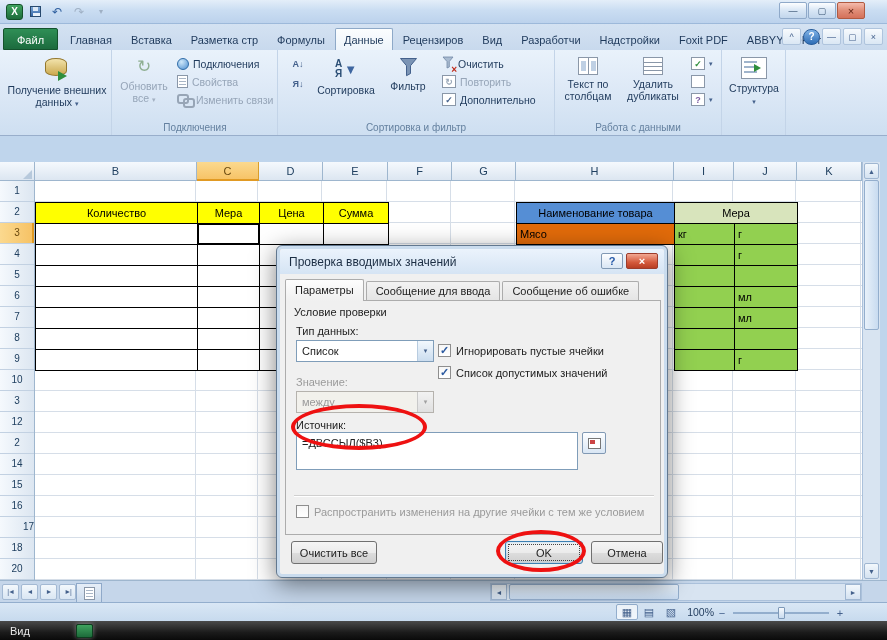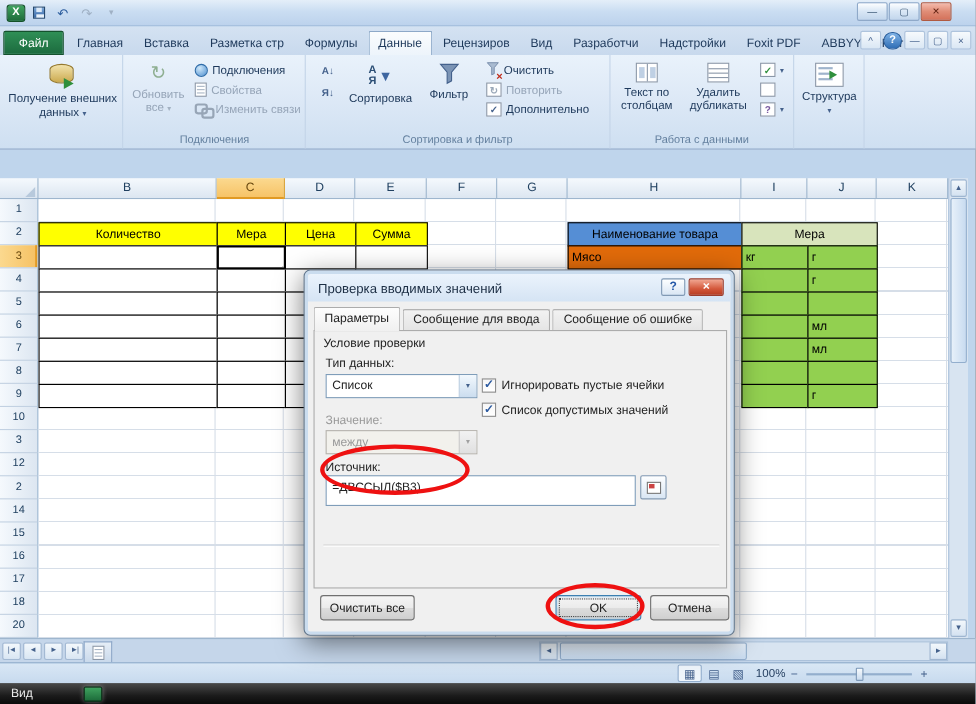--- a/index.html
+++ b/index.html
@@ -134,21 +134,21 @@
 .dtab.active{height:22px;line-height:21px;background:linear-gradient(#FDFDFD,#F0F0F0);position:relative;z-index:5}
 #dpanel{position:absolute;left:8px;top:54px;width:376px;height:235px;border:1px solid #ACACAC;background:#F0F0F0}
 .dlab{position:absolute;font-size:11px;color:#222;white-space:nowrap}
 .gray{color:#9A9A9A}
 .combo{position:absolute;height:22px;background:#FFF;border:1px solid #7F9DB9;display:flex;align-items:center;padding-left:5px;font-size:11px;color:#222}
 .combo .carrow{margin-left:auto;width:16px;height:100%;background:linear-gradient(#F2F8FD,#CBDDEF);border-left:1px solid #B8CCE0;color:#44618C;font-size:7px;display:flex;align-items:center;justify-content:center}
 .combo.disabled{background:#F2F1EC;color:#9A9A9A;border-color:#B5B2AD}
 .combo.disabled .carrow{background:linear-gradient(#F2F2F2,#E0E0E0);color:#A0A0A0;border-left-color:#C9C9C9}
 .chkrow{position:absolute;display:flex;align-items:center;font-size:11px;color:#222;white-space:nowrap}
 .chk{width:13px;height:13px;background:linear-gradient(#F6F6F6,#FFF);border:1px solid #8E8E8E;display:flex;align-items:center;justify-content:center;font-size:11px;line-height:11px;color:#2C5AA0;font-weight:bold;margin-right:5px;flex:0 0 auto}
-#src-input{position:absolute;left:10px;top:131px;width:282px;height:28px;background:#FFF;border:1px solid #7F9DB9;font-size:11px;color:#222;line-height:20px;padding-left:5px}
+#src-input{position:absolute;left:10px;top:131px;width:282px;height:38px;background:#FFF;border:1px solid #7F9DB9;font-size:11px;color:#222;line-height:20px;padding-left:5px}
 #range-btn{position:absolute;left:296px;top:131px;width:24px;height:22px;background:linear-gradient(#FDFEFF,#D9E6F4);border:1px solid #8199B4;border-radius:2px;display:flex;align-items:center;justify-content:center}
 .range-ico{width:13px;height:11px;background:#FFF;border:1px solid #777;position:relative}
 .range-ico:before{content:"";position:absolute;left:1px;top:1px;width:5px;height:4px;background:#C44}
 .dsep{position:absolute;left:8px;top:194px;width:360px;height:2px;border-top:1px solid #D0D0D0;border-bottom:1px solid #FFF}
 .dbtn{position:absolute;top:295px;height:23px;background:linear-gradient(#F5F5F5,#EBEBEB 50%,#DDD 51%,#CFCFCF);border:1px solid #707070;border-radius:3px;font-size:11px;color:#222;display:flex;align-items:center;justify-content:center}
 .dbtn.focus{border-color:#3C7FB1;box-shadow:inset 0 0 3px #A8D2F0;outline:1px dotted #444;outline-offset:-4px}
 
 
 .red-oval{position:absolute;border:4px solid #E11;border-radius:50%;z-index:40;pointer-events:none}
 </style>
@@ -323,21 +323,21 @@
       <div class="rowhdr" style="top: 126px;">7</div>
       <div class="rowhdr" style="top: 147px;">8</div>
       <div class="rowhdr" style="top: 168px;">9</div>
       <div class="rowhdr" style="top: 189px;">10</div>
       <div class="rowhdr" style="top: 210px;">3</div>
       <div class="rowhdr" style="top: 231px;">12</div>
       <div class="rowhdr" style="top: 252px;">2</div>
       <div class="rowhdr" style="top: 273px;">14</div>
       <div class="rowhdr" style="top: 294px;">15</div>
       <div class="rowhdr" style="top: 315px;">16</div>
-      <div class="rowhdr" style="top: 336px;">17</div>
+      <div class="rowhdr" style="top: 336px; text-align: right;">17</div>
       <div class="rowhdr" style="top: 357px;">18</div>
       <div class="rowhdr" style="top: 378px;">20</div>
     </div>
   <div id="gridcanvas">
       <div class="gcol" style="left: 0px; width: 161px;"></div>
       <div class="gcol" style="left: 162px; width: 61px;"></div>
       <div class="gcol" style="left: 224px; width: 63px;"></div>
       <div class="gcol" style="left: 288px; width: 64px;"></div>
       <div class="gcol" style="left: 353px; width: 63px;"></div>
       <div class="gcol" style="left: 417px; width: 63px;"></div>
@@ -466,20 +466,24 @@
       <div class="combo disabled" style="left:10px;top:90px;width:138px">
         <span>между</span>
         <span class="carrow">▾</span>
       </div>
       <div class="dlab" style="left:10px;top:118px">Источник:</div>
       <div id="src-input">=ДВССЫЛ($B3)</div>
       <div id="range-btn">
           <div class="range-ico"></div>
         </div>
       <div class="dsep"></div>
+      <div class="chkrow" style="left:10px;top:204px">
+        <span class="chk"></span>
+        <span class="gray">Распространить изменения на другие ячейки с тем же условием</span>
+      </div>
     </div>
     <div class="dbtn" style="left:14px;width:86px">Очистить все</div>
     <div class="dbtn focus" style="left:228px;width:78px">OK</div>
     <div class="dbtn" style="left:314px;width:72px">Отмена</div>
   </div>
 
   <div class="red-oval" style="left: 291px; top: 404px; width: 136px; height: 46px; border-color: rgb(238, 17, 17);"></div>
   <div class="red-oval" style="left: 496px; top: 530px; width: 90px; height: 42px; border-color: rgb(238, 17, 17);"></div>
 
 </div>

